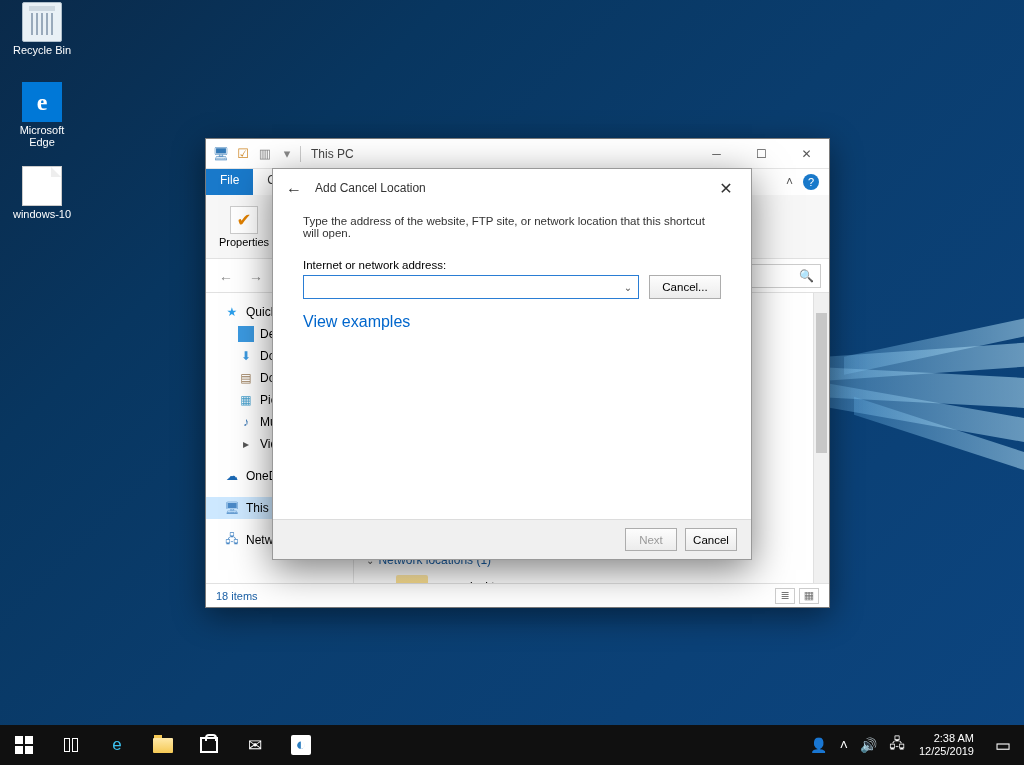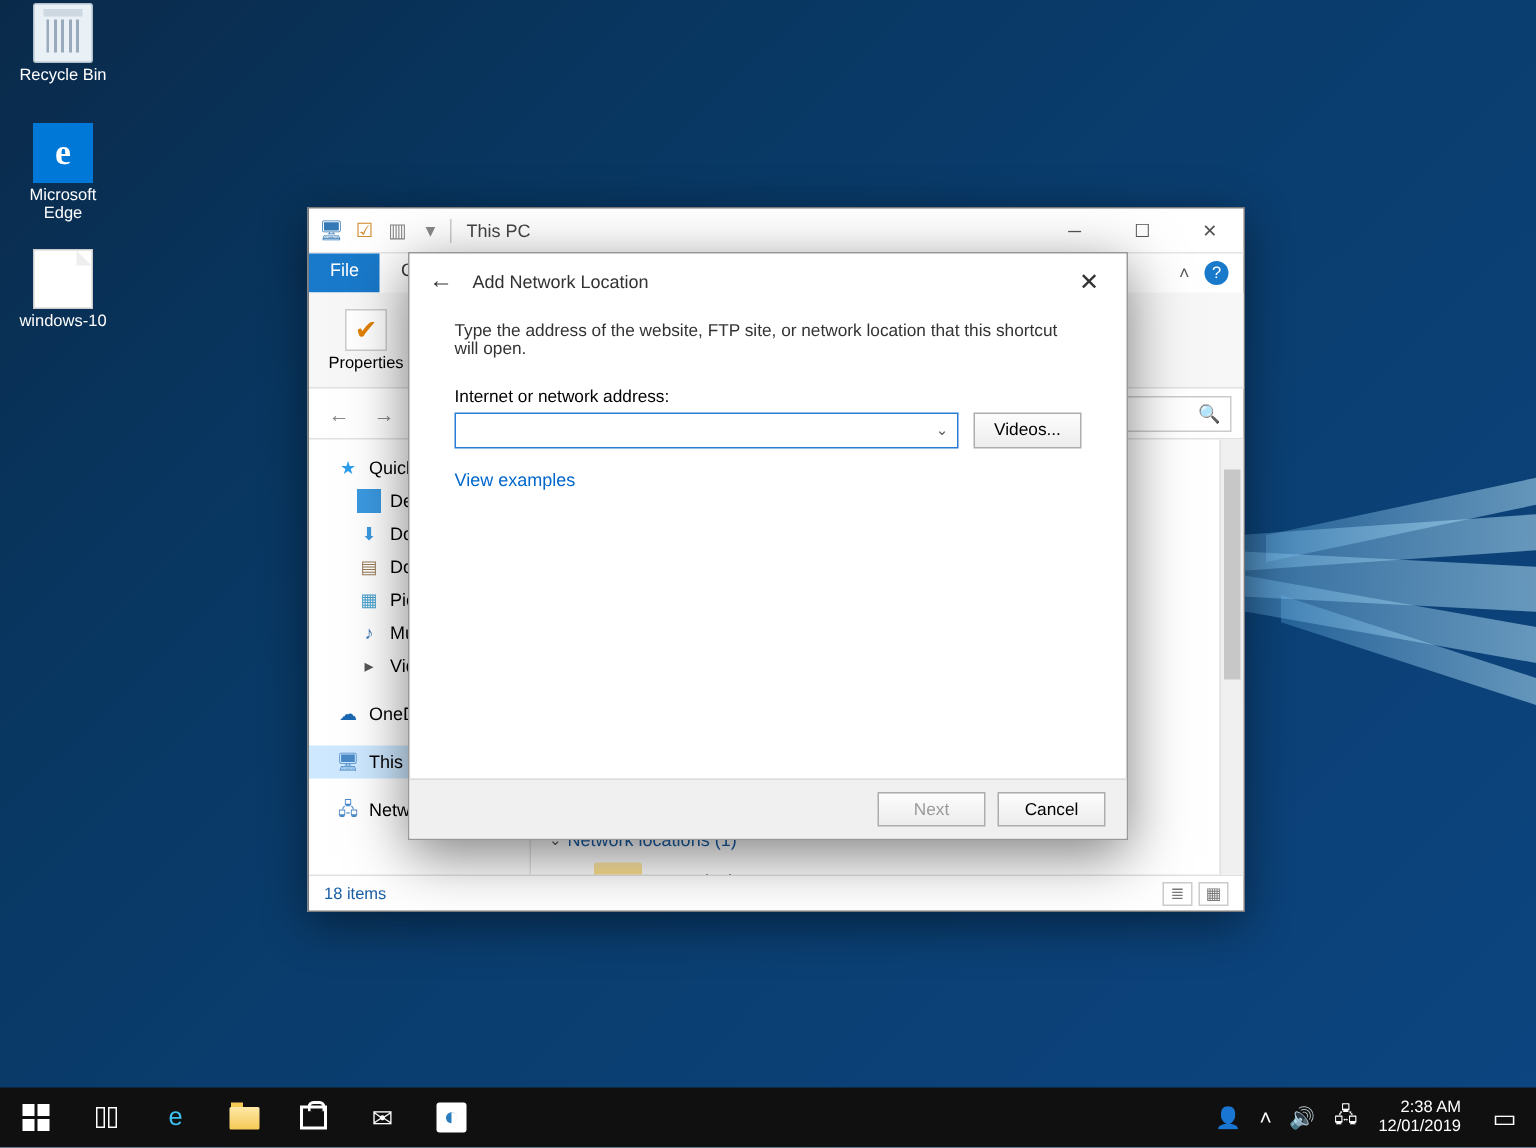--- a/index.html
+++ b/index.html
@@ -112,23 +112,23 @@
 .wiz-title { font-size:12px; color:#333; }
 .wiz-close { margin-left:auto; width:30px; height:28px; display:flex; align-items:center; justify-content:center; font-size:16px; color:#333; }
 .wiz-body { flex:1; padding:8px 30px 0 30px; }
 .wiz-heading { color:#1b5fae; font-size:14px; margin-bottom:12px; }
 .wiz-sub { font-size:11.5px; color:#333; margin-bottom:20px; }
 .field-label { font-size:11.5px; margin-bottom:4px; }
 .field-row { display:flex; gap:10px; align-items:center; margin-bottom:14px; }
 .combo { flex:1; height:24px; border:1px solid #2a7dd4; display:flex; align-items:center; }
 .combo-caret { margin-left:auto; width:20px; text-align:center; color:#555; font-size:10px; }
 .browse-btn { width:72px; height:24px; border:1px solid #adadad; background:linear-gradient(#fdfdfd,#ececec); font-size:11.5px; }
-.link { color:#0066cc; font-size:12px; cursor:pointer;margin-top:22px; }
+.link { color:#0066cc; font-size:16px; cursor:pointer;margin-top:22px; }
 .wiz-footer { height:40px; background:#f0f0f0; border-top:1px solid #dcdcdc; display:flex; justify-content:flex-end; align-items:center; gap:8px; padding:0 14px; }
-.wiz-btn { width:72px; height:23px; border:1px solid #adadad; background:linear-gradient(#fdfdfd,#ececec); font-size:11.5px; }
+.wiz-btn { width:52px; height:23px; border:1px solid #adadad; background:linear-gradient(#fdfdfd,#ececec); font-size:11.5px; }
 .wiz-btn.disabled { color:#9a9a9a; }
 
 
 .taskbar {
   position:absolute; left:0; right:0; bottom:0; height:40px;
   background:#101010; display:flex; align-items:center; color:#fff;
 }
 .start { width:48px; height:40px; display:flex; align-items:center; justify-content:center; }
 .winlogo { width:18px; height:18px; display:grid; grid-template-columns:1fr 1fr; grid-template-rows:1fr 1fr; gap:2px; }
 .winlogo span { background:#fff; }
@@ -291,32 +291,32 @@
     <div class="view-toggle">
       <div class="view-btn">≣</div>
       <div class="view-btn">▦</div>
     </div>
   </div>
 </div>
 
 <div class="wizard">
   <div class="wiz-top">
     <div class="wiz-back">←</div>
-    <div class="wiz-title">Add Network Location</div>
+    <div class="wiz-title">Add Cancel Location</div>
     <div class="wiz-close">✕</div>
   </div>
   <div class="wiz-body">
     <div class="wiz-sub">Type the address of the website, FTP site, or network location that this shortcut will open.</div>
     <div class="field-label">Internet or network address:</div>
     <div class="field-row">
       <div class="combo">
         <span style="padding-left:4px"></span>
         <span class="combo-caret">⌄</span>
       </div>
-      <button class="browse-btn">Videos...</button>
+      <button class="browse-btn">Cancel...</button>
     </div>
     <span class="link">View examples</span>
   </div>
   <div class="wiz-footer">
     <button class="wiz-btn disabled">Next</button>
     <button class="wiz-btn">Cancel</button>
   </div>
 </div>
 
 <div class="taskbar">
@@ -349,17 +349,17 @@
         <span style="background:#fff;color:#2a7cbf;width:20px;height:20px;display:flex;align-items:center;justify-content:center;border-radius:2px">◐</span>
       </div>
   </div>
   <div class="tray">
     <div class="titem">👤</div>
     <div class="titem">˄</div>
     <div class="titem">🔊</div>
     <div class="titem">🖧</div>
     <div class="clock">
       <div>2:38 AM</div>
-      <div>12/01/2019</div>
+      <div>12/25/2019</div>
     </div>
     <div class="notif">▭</div>
   </div>
 </div>
 
 </body></html>

